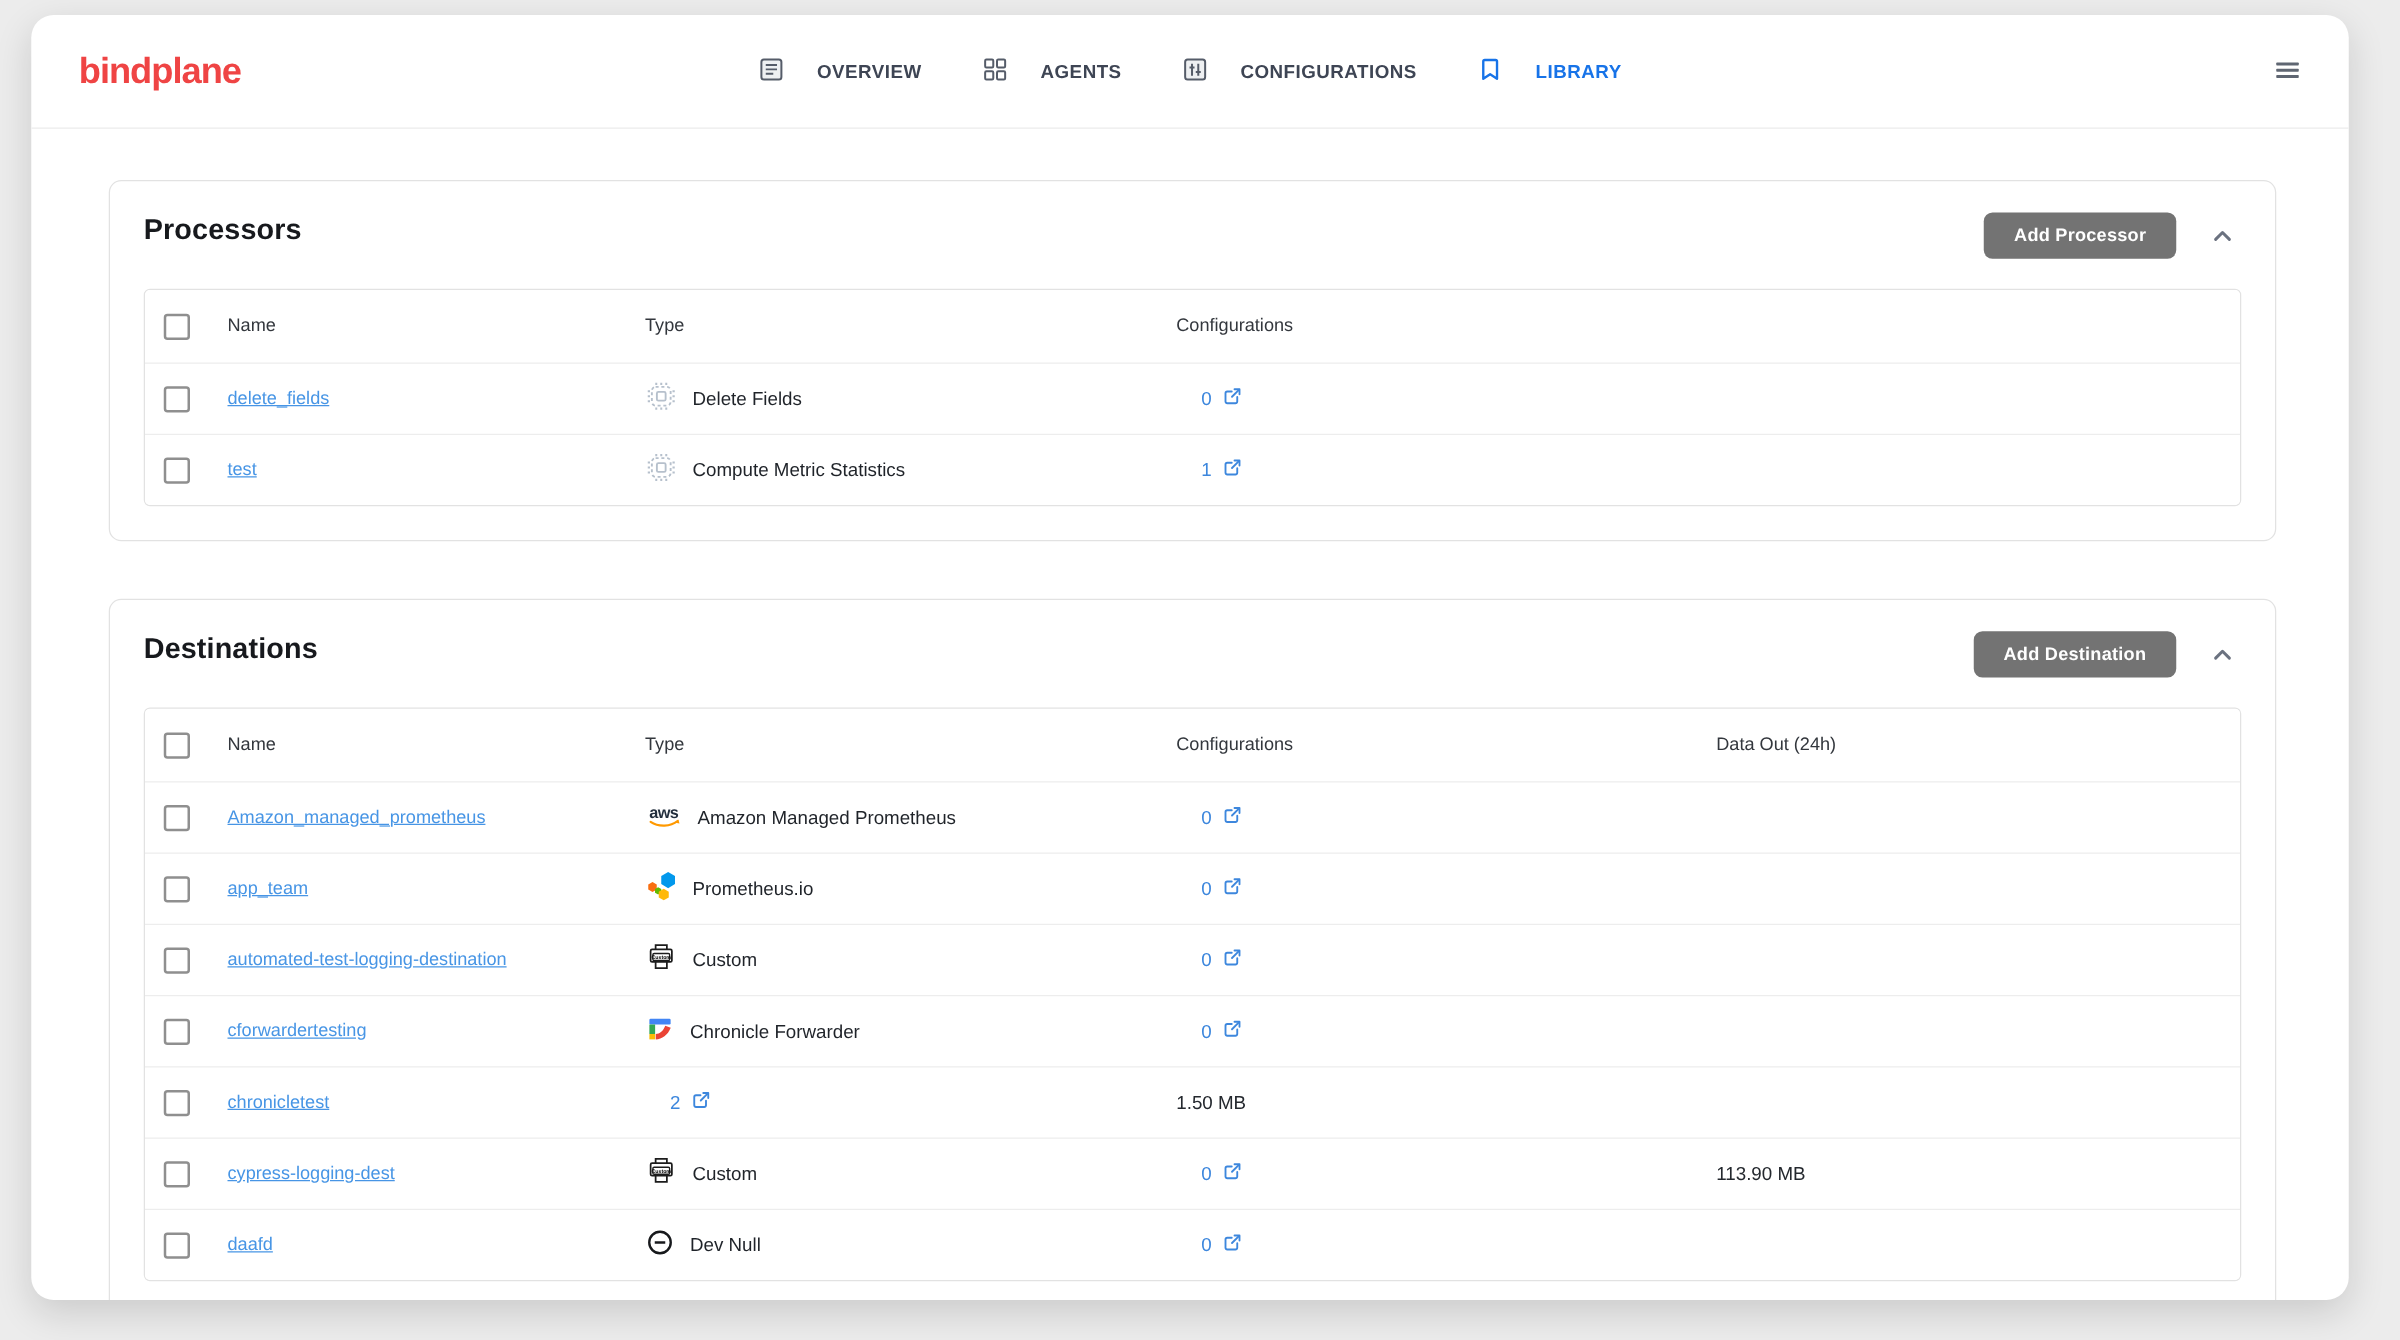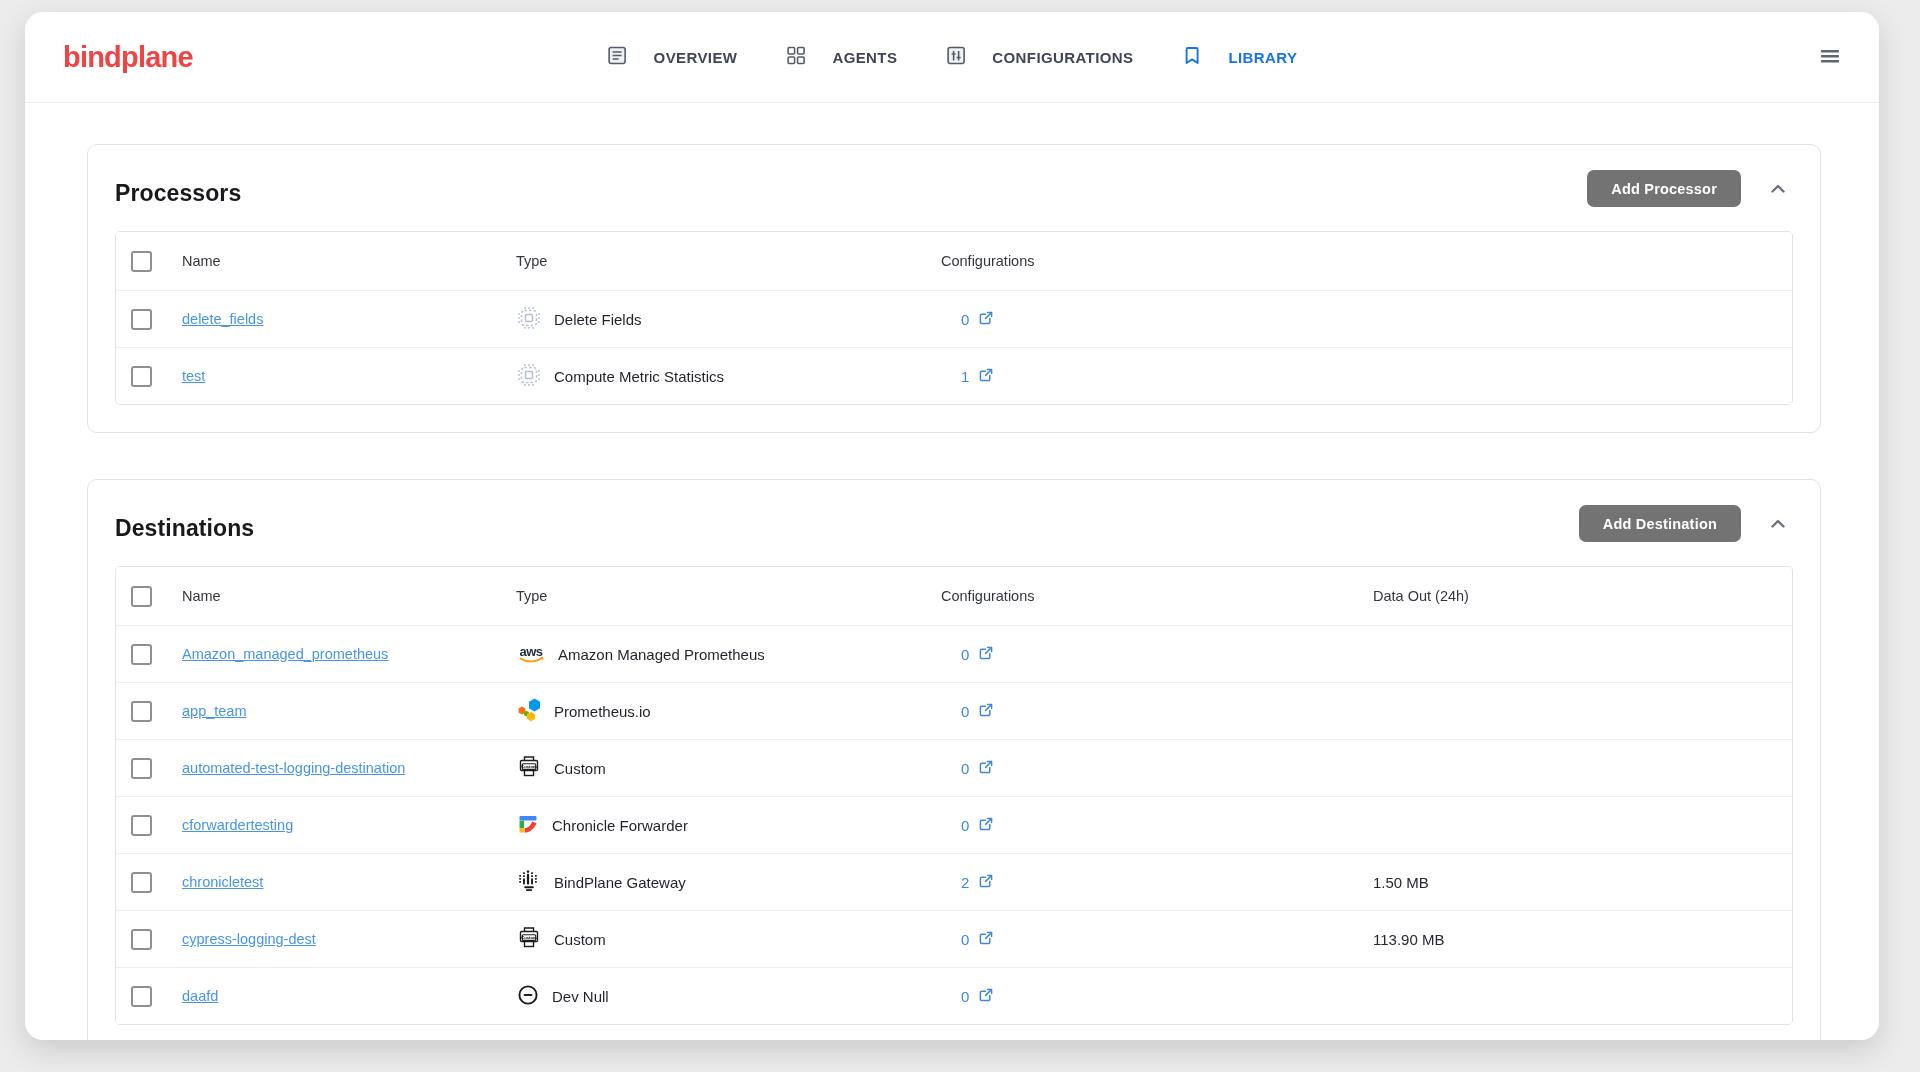--- a/index.html
+++ b/index.html
@@ -36,21 +36,21 @@
   .nav-item svg { flex:0 0 auto; }
   .nav-item.active { color:#1773e8; }
   .menu-btn { margin-left:auto; cursor:pointer; display:flex; align-items:center; }
   
   .content { padding:41px 58px 0 62px; }
   .section-card {
     border:1px solid #e2e2e2; border-radius:10px;
     padding:25px 27px 27px 27px; background:#fff;
   }
   .section-card.destinations { margin-top:46px; }
-  .section-head { display:flex; align-items:flex-end; }
+  .section-head { display:flex; align-items:flex-start; }
   .section-title { font-size:23px; font-weight:700; color:#17191d; letter-spacing:.1px; }
   .head-actions { margin-left:auto; display:flex; align-items:center; }
   .add-btn {
     background:#737373; color:#fff; border:none; cursor:pointer;
     font-family:inherit; font-size:14.5px; font-weight:700;
     padding:0 24px; height:37px; border-radius:7px; letter-spacing:.2px;
   }
   .collapse-btn {
     background:none; border:none; cursor:pointer;
     margin-left:22px; display:flex; align-items:center; padding:4px;
@@ -429,26 +429,20 @@
           <div class="t-cell dataout-cell"></div>
         </div>
 
         <div class="t-row">
           <div class="t-cell cell-check">
               <span class="checkbox"></span>
             </div>
           <div class="t-cell">
               <a class="name-link">chronicletest</a>
             </div>
-          <div class="t-cell type-cell">
-            <span><svg width="26" height="26" viewBox="0 0 26 26">
-                  <use href="#ic-gateway"></use>
-                </svg></span>
-            <span>BindPlane Gateway</span>
-          </div>
           <div class="t-cell cfg-cell">
             <a class="cfg-link">
               <span>2</span>
               <span><svg width="16" height="16" viewBox="0 0 16 16">
                     <use href="#ic-extlink"></use>
                   </svg></span>
             </a>
           </div>
           <div class="t-cell dataout-cell">1.50 MB</div>
         </div>

